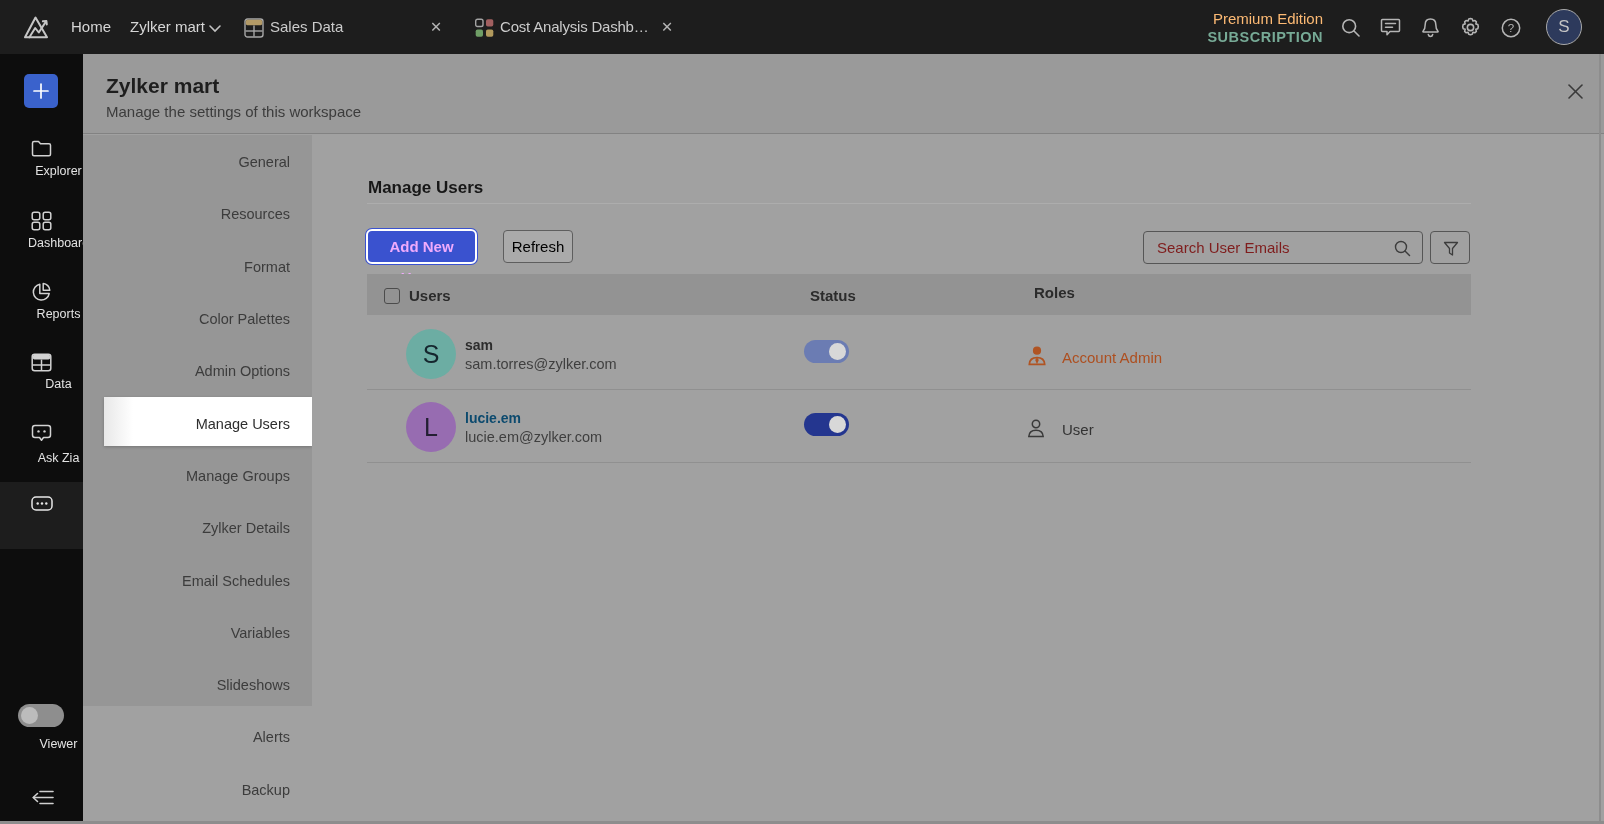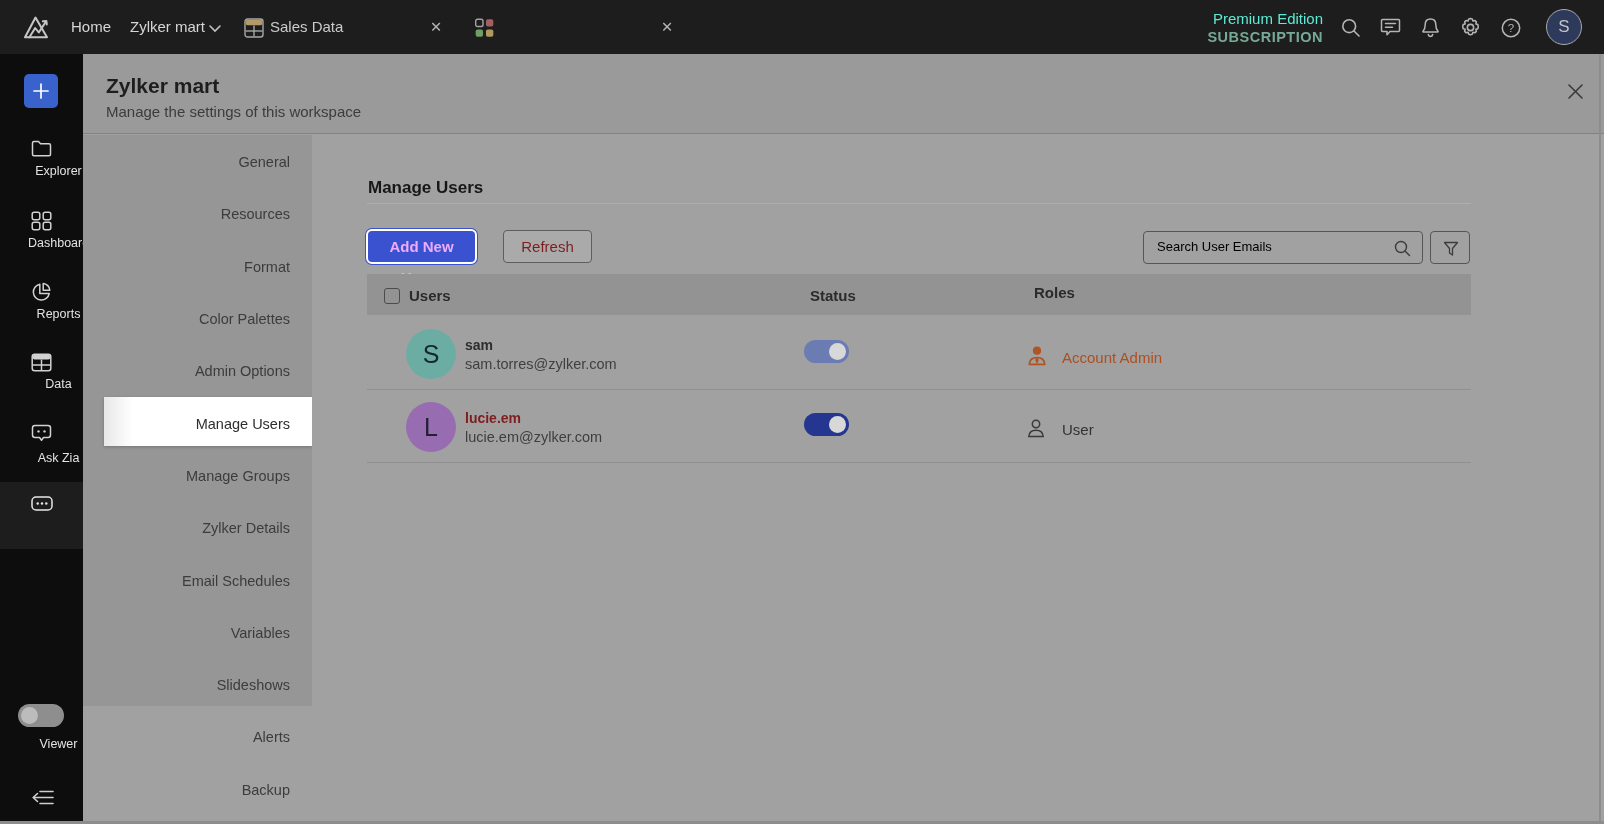--- a/index.html
+++ b/index.html
@@ -49,23 +49,24 @@
   </svg>
   <div class="tb-txt" style="left:270px;font-size:15px;color:#cbcbcb;">Sales Data</div>
   <div class="tab-x" style="left:430px;">✕</div>
 
   <svg class="abs" style="left:475px;top:18px" width="19" height="20" viewBox="0 0 19 20">
     <rect x="0.7" y="1.2" width="7.3" height="7.3" rx="1.8" fill="none" stroke="#a3a3a3" stroke-width="1.4"></rect>
     <rect x="11" y="1.2" width="7.3" height="7.3" rx="1.8" fill="#a26060"></rect>
     <rect x="0.7" y="11.5" width="7.3" height="7.3" rx="1.8" fill="#6f9e66"></rect>
     <rect x="11" y="11.5" width="7.3" height="7.3" rx="1.8" fill="#b29a5d"></rect>
   </svg>
+  <div class="tb-txt" style="left:500px;font-size:15px;color:#cbcbcb;letter-spacing:-0.2px;">Cost Analysis Dashb…</div>
   <div class="tab-x" style="left:661px;">✕</div>
 
-  <div class="abs" style="right:281px;top:10px;width:150px;text-align:right;color:#5eead4;font-size:15px;">Premium Edition</div>
+  <div class="abs" style="right:281px;top:10px;width:150px;text-align:right;color:#fdba74;font-size:15px;">Premium Edition</div>
   <div class="abs" style="right:281px;top:29px;width:150px;text-align:right;color:#77aa96;font-size:14.5px;font-weight:bold;letter-spacing:0.5px;">SUBSCRIPTION</div>
 
   <svg class="abs" style="left:1341px;top:18px" width="20" height="20" viewBox="0 0 20 20">
       <circle cx="8.2" cy="8.2" r="6.4" fill="none" stroke="#b5b5b5" stroke-width="1.6"></circle>
       <line x1="13" y1="13" x2="18" y2="18" stroke="#b5b5b5" stroke-width="1.6" stroke-linecap="round"></line>
     </svg>
   <svg class="abs" style="left:1380px;top:18px" width="21" height="20" viewBox="0 0 21 20">
       <path d="M2.5 1.5 h16 q1 0 1 1 v10 q0 1 -1 1 h-8.5 l-3 3.2 v-3.2 h-4.5 q-1 0 -1 -1 v-10 q0 -1 1 -1 z" fill="none" stroke="#b5b5b5" stroke-width="1.5" stroke-linejoin="round"></path>
       <line x1="5.5" y1="5.6" x2="15.5" y2="5.6" stroke="#b5b5b5" stroke-width="1.5" stroke-linecap="round"></line>
       <line x1="5.5" y1="9.2" x2="12.5" y2="9.2" stroke="#b5b5b5" stroke-width="1.5" stroke-linecap="round"></line>
@@ -174,24 +175,24 @@
   <div class="nav-item" style="top:542px">Slideshows</div>
   <div class="nav-item" style="top:594px">Alerts</div>
   <div class="nav-item" style="top:647px">Backup</div>
 </div>
 
 <div id="content" class="abs">
   <div class="abs" style="left:56px;top:43px;font-size:17px;font-weight:bold;color:#171717;">Manage Users</div>
   <div class="abs" style="left:55px;top:68px;width:1104px;height:1px;background:#adadad;"></div>
 
   <div class="abs" style="left:54px;top:94px;width:111px;height:35px;background:#3a52cf;border:2px solid #ffffff;box-shadow:0 0 0 1px #3a52cf;border-radius:6px;color:#f0abfc;font-size:15px;font-weight:bold;text-align:center;line-height:31px;">Add New Users</div>
-  <div class="abs" style="left:191px;top:95px;width:89px;height:33px;border:1px solid #5e5e5e;border-radius:4px;color:#7f1d1d;font-size:15px;text-align:center;line-height:31px;background:rgba(255,255,255,0.10);">Refresh</div>
+  <div class="abs" style="left:191px;top:95px;width:70px;height:33px;border:1px solid #5e5e5e;border-radius:4px;color:#000000;font-size:15px;text-align:center;line-height:31px;background:rgba(255,255,255,0.10);">Refresh</div>
 
   <div class="abs" style="left:831px;top:96px;width:280px;height:33px;border:1px solid #565656;border-radius:4px;">
-    <div class="abs" style="left:13px;top:7px;font-size:13px;color:#000000;">Search User Emails</div>
+    <div class="abs" style="left:13px;top:7px;font-size:15px;color:#7f1d1d;">Search User Emails</div>
     <svg class="abs" style="left:250px;top:8px" width="17" height="17" viewBox="0 0 17 17">
         <circle cx="7" cy="7" r="5.5" fill="none" stroke="#3c3c3c" stroke-width="1.4"></circle>
         <line x1="11" y1="11" x2="15.5" y2="15.5" stroke="#3c3c3c" stroke-width="1.4" stroke-linecap="round"></line>
       </svg>
   </div>
   <div class="abs" style="left:1118px;top:96px;width:40px;height:33px;border:1px solid #565656;border-radius:4px;">
     <svg class="abs" style="left:12px;top:9px" width="16" height="16" viewBox="0 0 16 16">
         <path d="M1.5 1.5 h13 l-5 6 v6.5 l-3 -2 v-4.5 z" fill="none" stroke="#3c3c3c" stroke-width="1.3" stroke-linejoin="round"></path>
       </svg>
   </div>
@@ -211,21 +212,21 @@
   </div>
   <svg class="abs" style="left:715px;top:211px" width="20" height="20" viewBox="0 0 20 20">
       <circle cx="10" cy="4.7" r="4.1" fill="#b05423"></circle>
       <path d="M2.3 18.3 q0.4 -6.6 7.7 -6.6 q7.3 0 7.7 6.6 z" fill="none" stroke="#b05423" stroke-width="1.7"></path>
       <path d="M10 11.6 l1.8 2.4 -1.8 4.2 -1.8 -4.2 z" fill="#b05423"></path>
     </svg>
   <div class="abs" style="left:750px;top:214px;font-size:15px;color:#ad4f20;">Account Admin</div>
   <div class="abs" style="left:55px;top:254px;width:1104px;height:1px;background:#909090;"></div>
 
   <div class="abs" style="left:94px;top:267px;width:50px;height:50px;border-radius:50%;background:#976cb1;color:#241f33;font-size:25px;text-align:center;line-height:50px;">L</div>
-  <div class="abs" style="left:153px;top:275px;font-size:14px;font-weight:bold;color:#7f1d1d;">lucie.em</div>
+  <div class="abs" style="left:153px;top:275px;font-size:14px;font-weight:bold;color:#0c4a6e;">lucie.em</div>
   <div class="abs" style="left:153px;top:294px;font-size:14.5px;color:#3f3f3f;">lucie.em@zylker.com</div>
   <div class="abs" style="left:492px;top:278px;width:45px;height:23px;border-radius:12px;background:#24368f;">
     <div class="abs" style="right:3px;top:3px;width:17px;height:17px;border-radius:50%;background:#d8d8d8;"></div>
   </div>
   <svg class="abs" style="left:715px;top:284px" width="18" height="19" viewBox="0 0 18 19">
       <circle cx="9" cy="5" r="3.7" fill="none" stroke="#3a3a3a" stroke-width="1.5"></circle>
       <path d="M1.8 17.5 q0.3 -6.3 7.2 -6.3 q6.9 0 7.2 6.3 z" fill="none" stroke="#3a3a3a" stroke-width="1.5"></path>
     </svg>
   <div class="abs" style="left:750px;top:286px;font-size:15px;color:#333333;">User</div>
   <div class="abs" style="left:55px;top:327px;width:1104px;height:1px;background:#909090;"></div>

